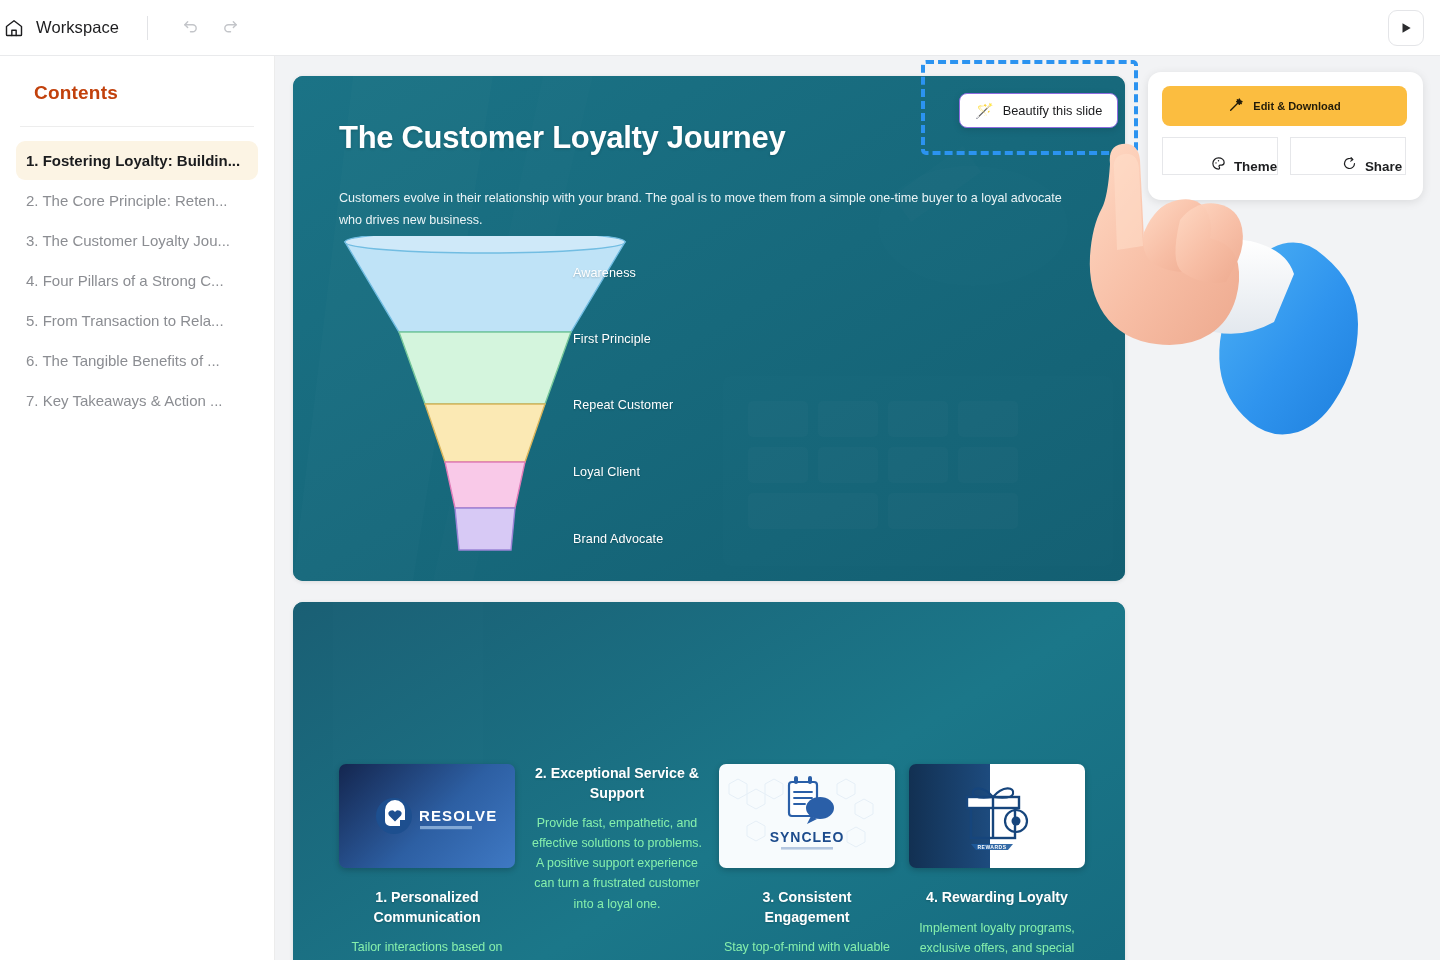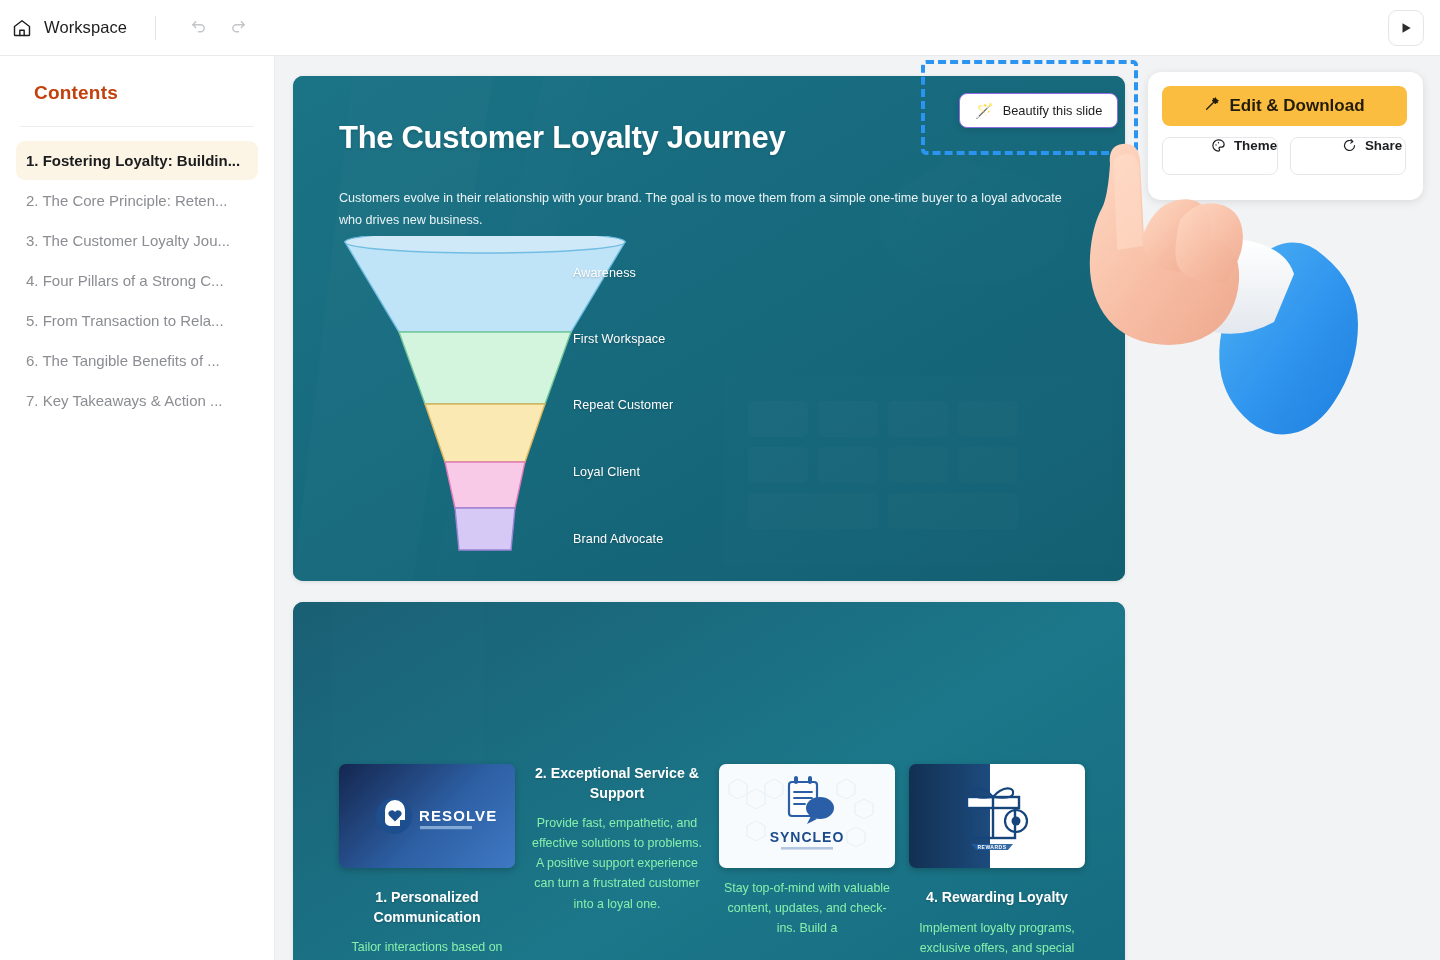--- a/index.html
+++ b/index.html
@@ -12,21 +12,21 @@
 
   
   .topbar {
     position: absolute; top: 0; left: 0;
     width: 1440px; height: 56px;
     background: #ffffff;
     border-bottom: 1px solid #e9eaec;
     display: flex; align-items: center;
     z-index: 40;
   }
-  .tb-left { display: flex; align-items: center; padding-left: 12px; gap: 12px; }
+  .tb-left { display: flex; align-items: center; padding-left: 4px; gap: 12px; }
   .home-icon { width: 20px; height: 20px; display:block; }
   .workspace-label {
     font-size: 16.5px; color: #1d1d1f; font-weight: 400;
     letter-spacing: .1px;
   }
   .tb-divider { width: 1px; height: 24px; background: #e2e3e6; margin: 0 16px 0 16px; }
   .histbtn { width: 28px; height: 28px; display:flex; align-items:center; justify-content:center; cursor:pointer; }
   .tb-right { margin-left: auto; padding-right: 16px; display: flex; align-items: center; }
   .play-btn {
     width: 36px; height: 36px; border: 1px solid #e4e5e8; border-radius: 9px;
@@ -137,26 +137,26 @@
   .action-panel {
     position: absolute; left: 1148px; top: 72px;
     width: 275px; height: 128px;
     background: #ffffff; border-radius: 13px;
     box-shadow: 0 2px 10px rgba(0,0,0,.10);
     padding: 14px; z-index: 50;
   }
   .edit-dl-btn {
     width: 245px; height: 40px; background: #fbbd40; border-radius: 8px;
     display: flex; align-items: center; justify-content: center; gap: 9px;
-    font-size: 17px; font-weight: 700; color: #231c09; cursor: pointer;
+    font-size: 11px; font-weight: 700; color: #231c09; cursor: pointer;
   }
   .panel-row { display: flex; gap: 12px; margin-top: 11px; }
   .panel-btn {
     width: 116px; height: 38px; background: #fff; border: 1px solid #e6e7ea;
-    border-radius: 8px; display: flex; align-items: flex-start; justify-content: center; gap: 8px;
+    border-radius: 0; display: flex; align-items: flex-end; justify-content: center; gap: 8px;
     font-size: 13.4px; font-weight: 700; color: #1d1e20; cursor: pointer; padding-left: 48px;
   }
 
   
   .hand { position: absolute; left: 1040px; top: 128px; width: 330px; height: 330px; z-index: 60; pointer-events: none; }
 </style>
 </head>
 <body>
 
 <div class="topbar">
@@ -242,21 +242,21 @@
       <path d="M6 6 H286 L232 96 H60 Z" fill="#bfe3f7" stroke="#72bde2" stroke-width="1.4"></path>
       <path d="M60 96 H232 L206 168 H86 Z" fill="#d4f5dd" stroke="#76c79a" stroke-width="1.4"></path>
       <path d="M86 168 H206 L186 226 H106 Z" fill="#fbe9b4" stroke="#d9b55c" stroke-width="1.4"></path>
       <path d="M106 226 H186 L176 272 H116 Z" fill="#f9c9e8" stroke="#e07cb9" stroke-width="1.4"></path>
       <path d="M116 272 H176 L172 314 H120 Z" fill="#d7c9f5" stroke="#9b84d6" stroke-width="1.4"></path>
       <ellipse cx="146" cy="6" rx="140" ry="11" fill="#cfe9f9" stroke="#72bde2" stroke-width="1.4"></ellipse>
     </svg>
 
     <div class="funnel-labels">
       <div class="funnel-label" style="top:28px">Awareness</div>
-      <div class="funnel-label" style="top:94px">First Workspace</div>
+      <div class="funnel-label" style="top:94px">First Principle</div>
       <div class="funnel-label" style="top:160px">Repeat Customer</div>
       <div class="funnel-label" style="top:227px">Loyal Client</div>
       <div class="funnel-label" style="top:294px">Brand Advocate</div>
     </div>
   </div>
 
   <div class="slide slide-2">
     <svg class="slide-bg" viewBox="0 0 832 505" preserveAspectRatio="none">
       <defs>
         <linearGradient id="s2g" x1="0" y1="0" x2="1" y2="1">
@@ -316,20 +316,21 @@
               <line x1="75" y1="28" x2="93" y2="28"></line>
                 <line x1="75" y1="34" x2="93" y2="34"></line>
                 <line x1="75" y1="40" x2="86" y2="40"></line>
             </g>
             <ellipse cx="101" cy="44" rx="14" ry="11" fill="#2a5fa8"></ellipse>
             <path d="M92 52 l-4 8 l10 -5 z" fill="#2a5fa8"></path>
             <text x="88" y="78" text-anchor="middle" font-family="Liberation Sans, sans-serif" font-size="14" font-weight="700" fill="#1c4b8c" letter-spacing="1">SYNCLEO</text>
             <rect x="62" y="83" width="52" height="2.6" fill="#9db6d6" opacity=".75"></rect>
           </svg>
         </div>
+        <div class="pillar-heading">3. Consistent Engagement</div>
         <div class="pillar-body">Stay top-of-mind with valuable content, updates, and check-ins. Build a</div>
       </div>
 
       <div class="pillar p4">
         <div class="pillar-card c4">
           <svg viewBox="0 0 176 104" width="176" height="104">
             <rect x="62" y="42" width="44" height="32" fill="none" stroke="#16457c" stroke-width="2.4"></rect>
             <rect x="58" y="33" width="52" height="11" fill="#ffffff" stroke="#16457c" stroke-width="2.4"></rect>
             <line x1="84" y1="33" x2="84" y2="74" stroke="#16457c" stroke-width="2.4"></line>
             <path d="M84 33 c-10 -12 -22 -10 -20 -3 c1.5 5 12 4 20 3 z" fill="none" stroke="#16457c" stroke-width="2.2"></path>

